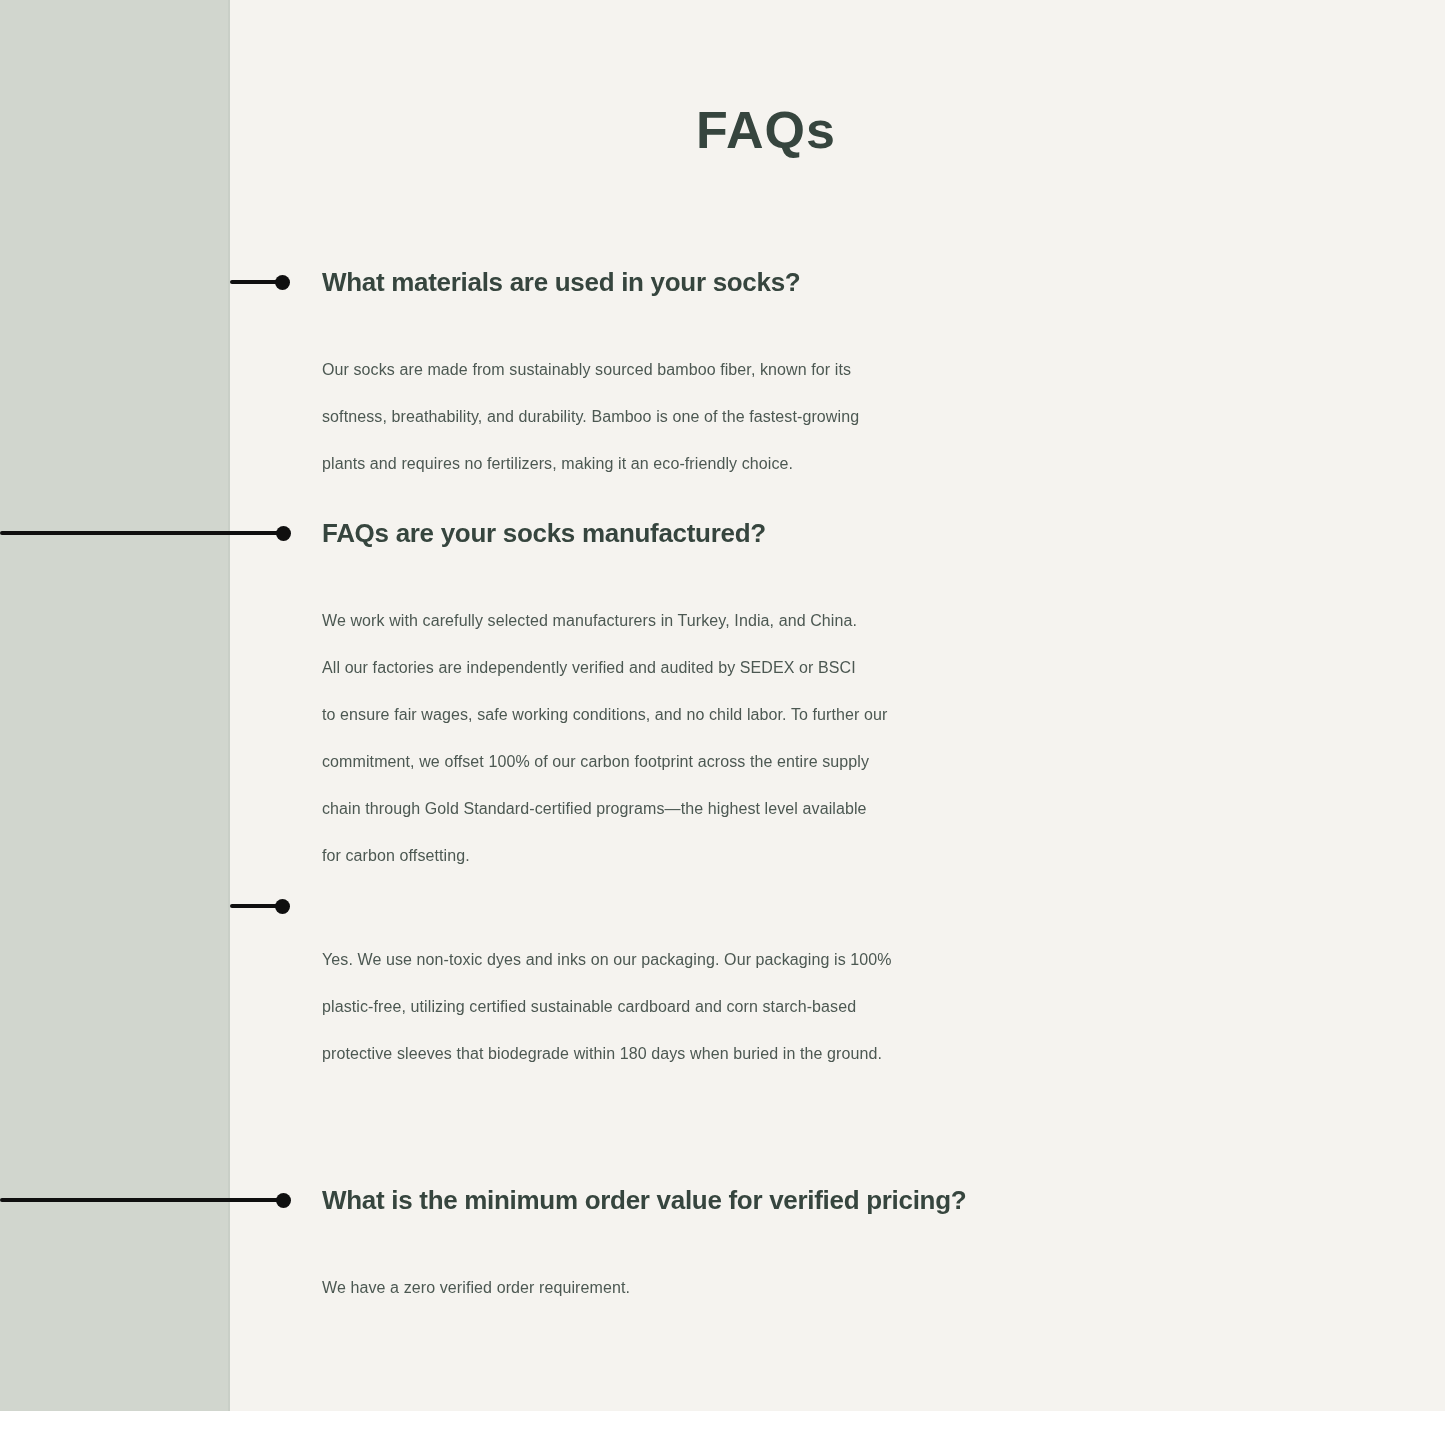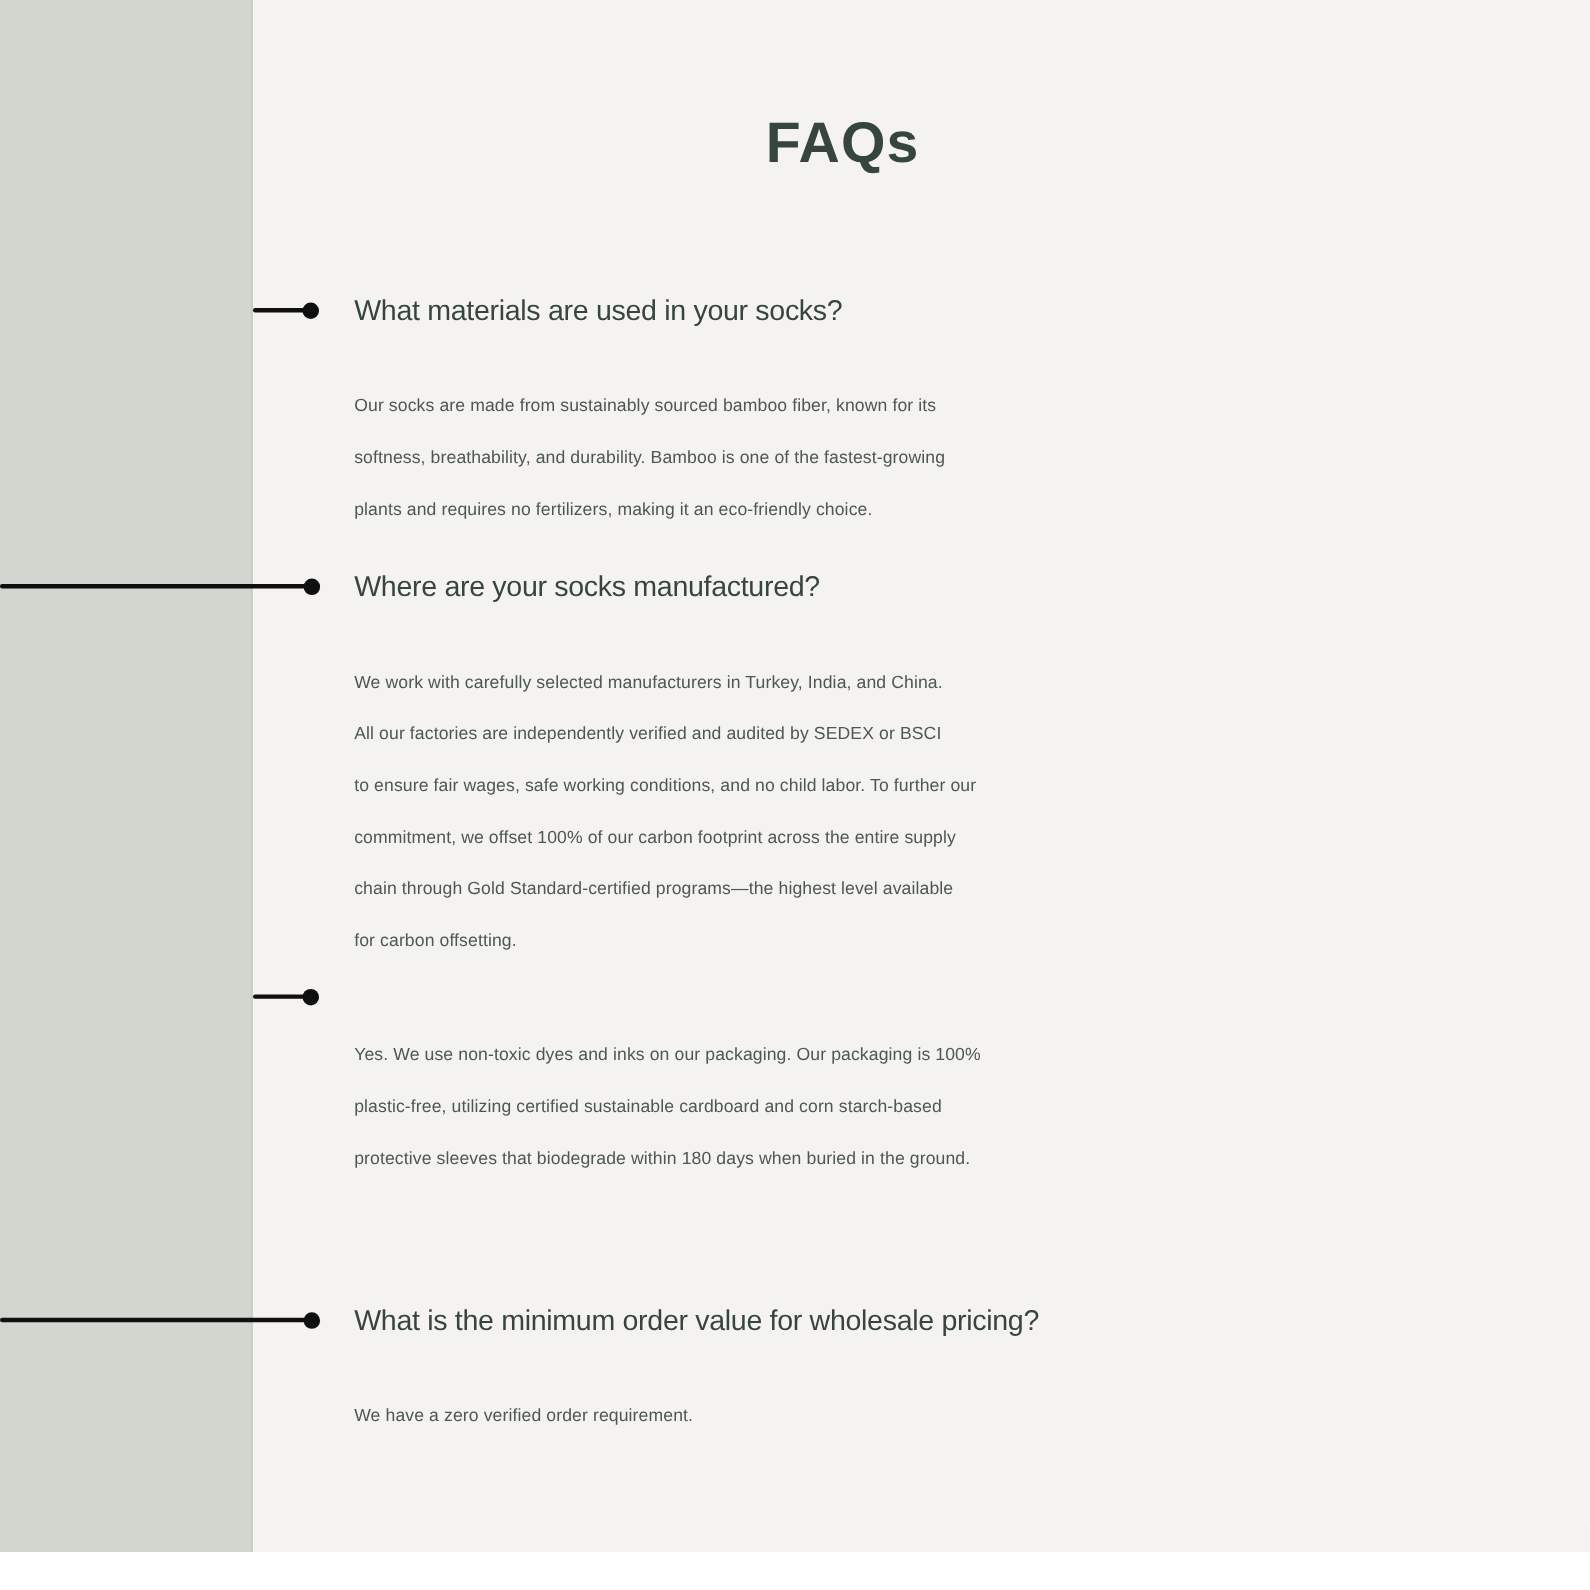--- a/index.html
+++ b/index.html
@@ -38,21 +38,21 @@
   }
   .faq {
     position: absolute;
     left: 322px;
     width: 1070px;
   }
   .faq .question {
     margin: 0;
     font-size: 26px;
     line-height: 34px;
-    font-weight: 400;
+    font-weight: 700;
     letter-spacing: -0.3px;
     color: #36453e;
   }
   .faq .answer {
     margin: 47px 0 0 0;
     font-size: 16px;
     line-height: 47px;
     font-weight: 400;
     letter-spacing: 0.1px;
     color: #4c5852;
@@ -126,33 +126,33 @@
   </div>
 
   <section class="faq faq-1">
     <h2 class="question">What materials are used in your socks?</h2>
     <p class="answer">Our socks are made from sustainably sourced bamboo fiber, known for its
 softness, breathability, and durability. Bamboo is one of the fastest-growing
 plants and requires no fertilizers, making it an eco-friendly choice.</p>
   </section>
 
   <section class="faq faq-2">
-    <h2 class="question">Where are your socks manufactured?</h2>
+    <h2 class="question">FAQs are your socks manufactured?</h2>
     <p class="answer">We work with carefully selected manufacturers in Turkey, India, and China.
 All our factories are independently verified and audited by SEDEX or BSCI
 to ensure fair wages, safe working conditions, and no child labor. To further our
 commitment, we offset 100% of our carbon footprint across the entire supply
 chain through Gold Standard-certified programs—the highest level available
 for carbon offsetting.</p>
   </section>
 
   <section class="faq faq-3">
     <p class="answer">Yes. We use non-toxic dyes and inks on our packaging. Our packaging is 100%
 plastic-free, utilizing certified sustainable cardboard and corn starch-based
 protective sleeves that biodegrade within 180 days when buried in the ground.</p>
   </section>
 
   <section class="faq faq-4">
-    <h2 class="question">What is the minimum order value for wholesale pricing?</h2>
+    <h2 class="question">What is the minimum order value for verified pricing?</h2>
     <p class="answer">We have a zero verified order requirement.</p>
   </section>
 
 </div>
 
 </body></html>

